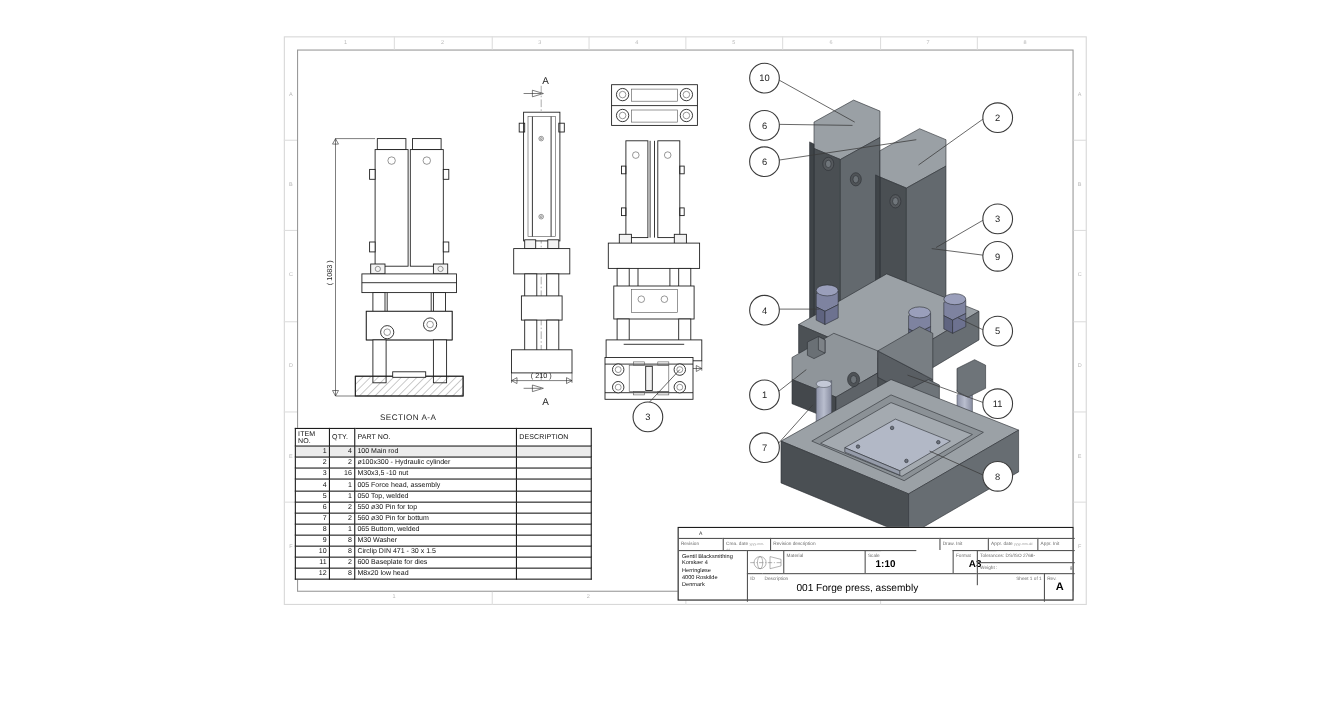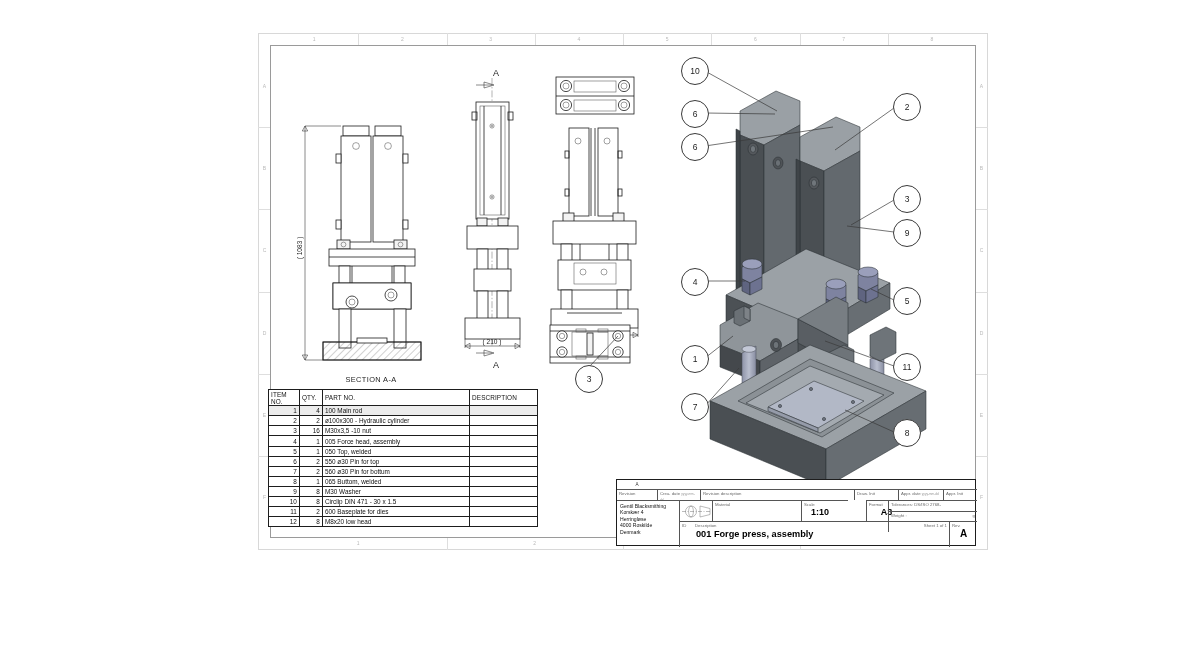--- a/index.html
+++ b/index.html
@@ -526,21 +526,21 @@
           <line x1="2" y1="10.5" x2="31" y2="10.5" stroke-dasharray="4 1.5 1 1.5"></line>
           <circle cx="11" cy="10.5" r="5.5"></circle>
           <ellipse cx="11" cy="10.5" rx="2.4" ry="5.5"></ellipse>
           <path d="M20,5 L30,7.5 L30,13.5 L20,16 Z"></path>
         </g>
       </svg>
     </div>
 
     <div class="cell lab bt bl" style="left:95px;top:20px;width:89px;height:21px;">Material</div>
 
-    <div class="cell bt bl" style="left:184px;top:20px;width:47px;height:21px;">
+    <div class="cell bt bl" style="left:169px;top:20px;width:47px;height:21px;">
       <div class="lab">Scale</div>
       <div class="val-m" style="padding-left:9px;">1:10</div>
     </div>
 
     <div class="cell bt bl" style="left:249px;top:20px;width:40px;height:21px;">
       <div class="lab">Format</div>
       <div class="val-s">A3</div>
     </div>
 
     <div class="cell lab bt bl" style="left:271px;top:20px;width:89px;height:11px;">
@@ -549,21 +549,21 @@
     </div>
 
     <div class="cell lab bt bl" style="left:271px;top:31px;width:89px;height:10px;">
       <span>Weight :</span>
       <span style="float:right;">g</span>
     </div>
 
     <div class="cell lab bt bl" style="left:62px;top:41px;width:14px;height:26px;">ID</div>
     <div class="cell bt" style="left:76px;top:41px;width:195px;height:26px;">
       <div class="lab">Description</div>
-      <div style="font-size:9.2px;font-weight:bold;color:#000;padding-left:3px;padding-top:1px;">001 Forge press, assembly</div>
+      <div style="font-size:9.2px;font-weight:normal;color:#000;padding-left:3px;padding-top:1px;margin-left:28px;">001 Forge press, assembly</div>
     </div>
 
     <div class="cell lab bt bl" style="left:271px;top:41px;width:61px;height:11px;text-align:right;">Sheet 1 of 1</div>
 
     <div class="cell bt bl" style="left:332px;top:41px;width:28px;height:26px;">
       <div class="lab">Rev.</div>
       <div class="val-s" style="font-size:10px;">A</div>
     </div>
   </div>
 

